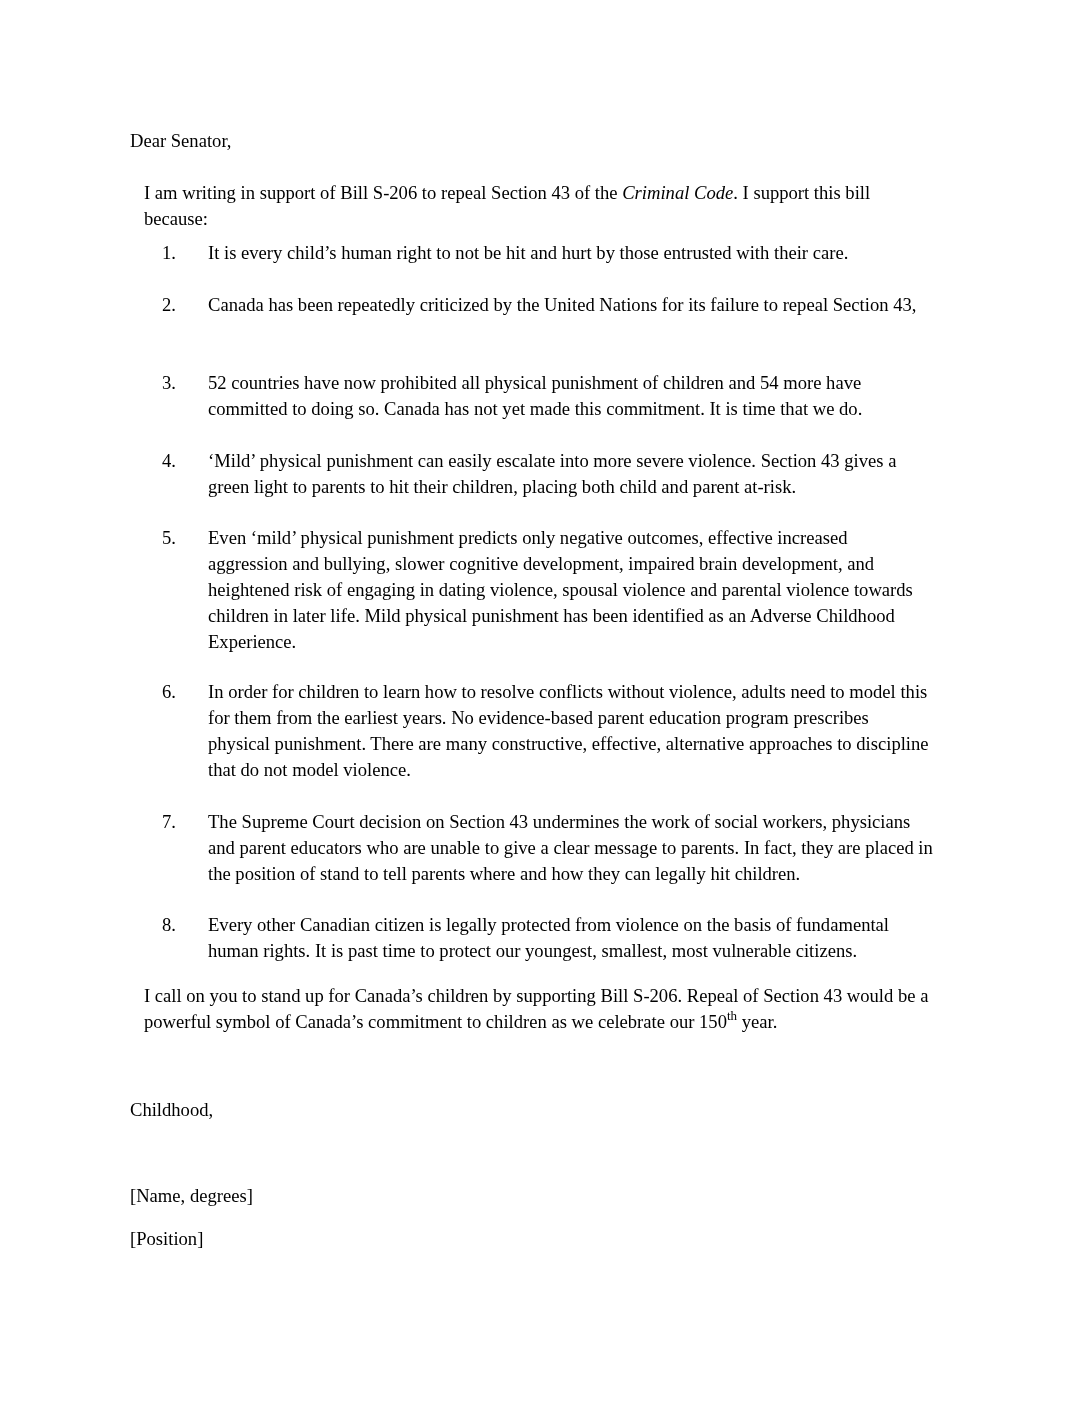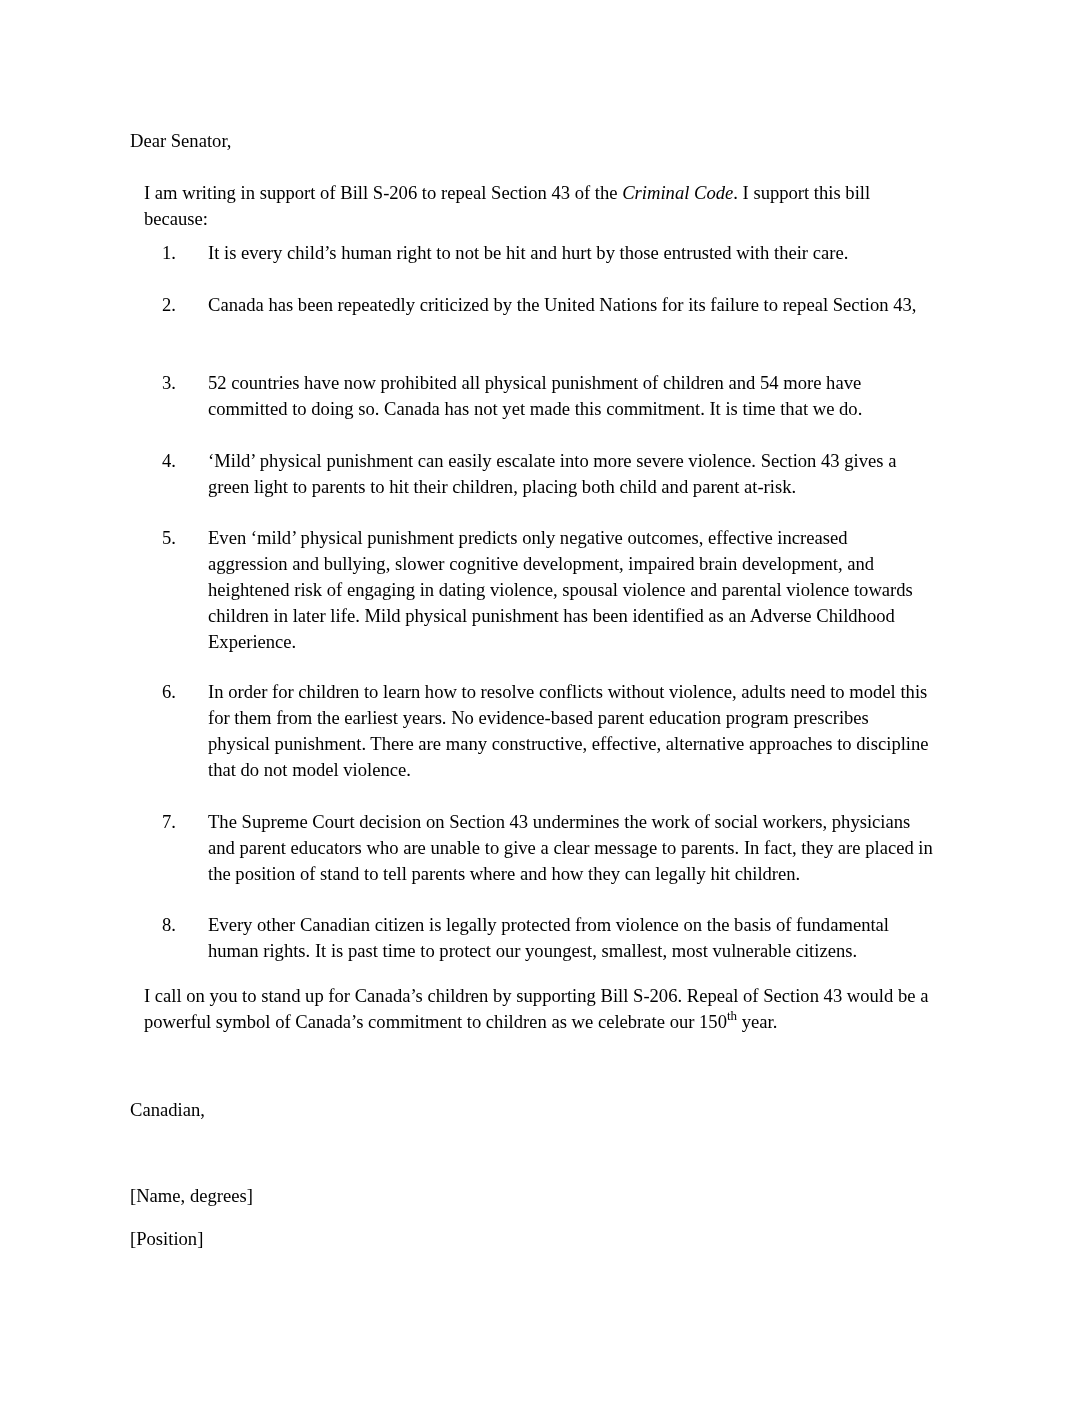--- a/index.html
+++ b/index.html
@@ -158,19 +158,19 @@
       </div>
     </div>
 
   </div>
 
   <div class="para" style="top:983px;">
     <span class="ln">I call on you to stand up for Canada’s children by supporting Bill S-206.  Repeal of Section 43 would be a</span>
     <span class="ln"><span>powerful symbol of Canada’s commitment to children as we celebrate our 150</span><sup>th</sup><span> year.</span></span>
   </div>
 
-  <div class="line" style="top:1097px;">Canadian,</div>
+  <div class="line" style="top:1097px;">Childhood,</div>
 
   <div class="line" style="top:1183px;">[Name, degrees]</div>
 
   <div class="line" style="top:1226px;">[Position]</div>
 
 </div>
 
 </body></html>

